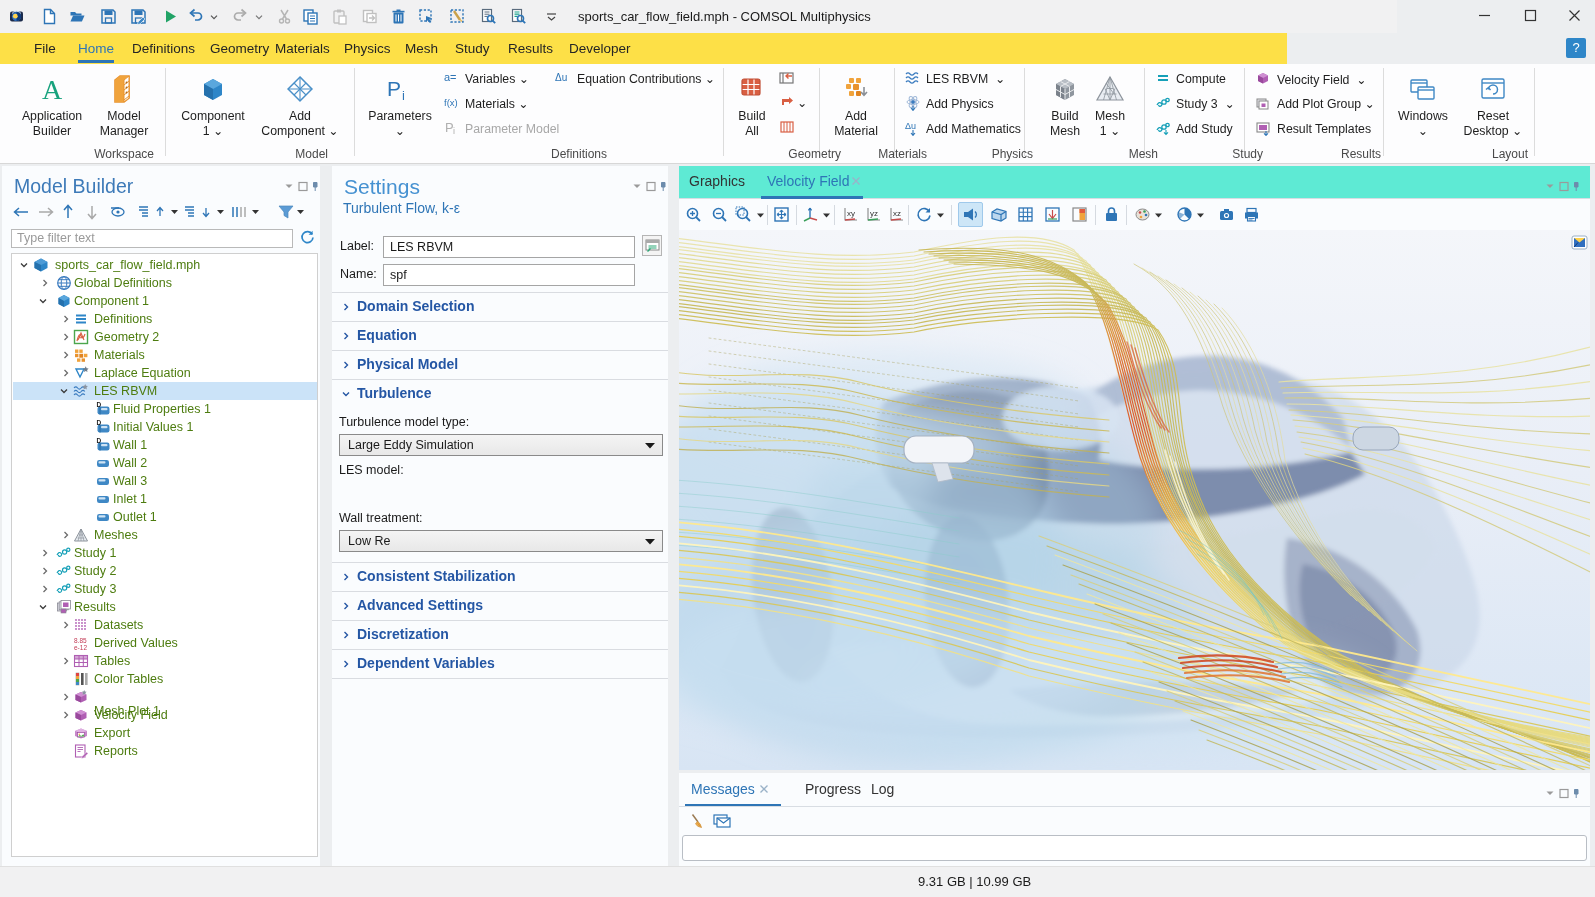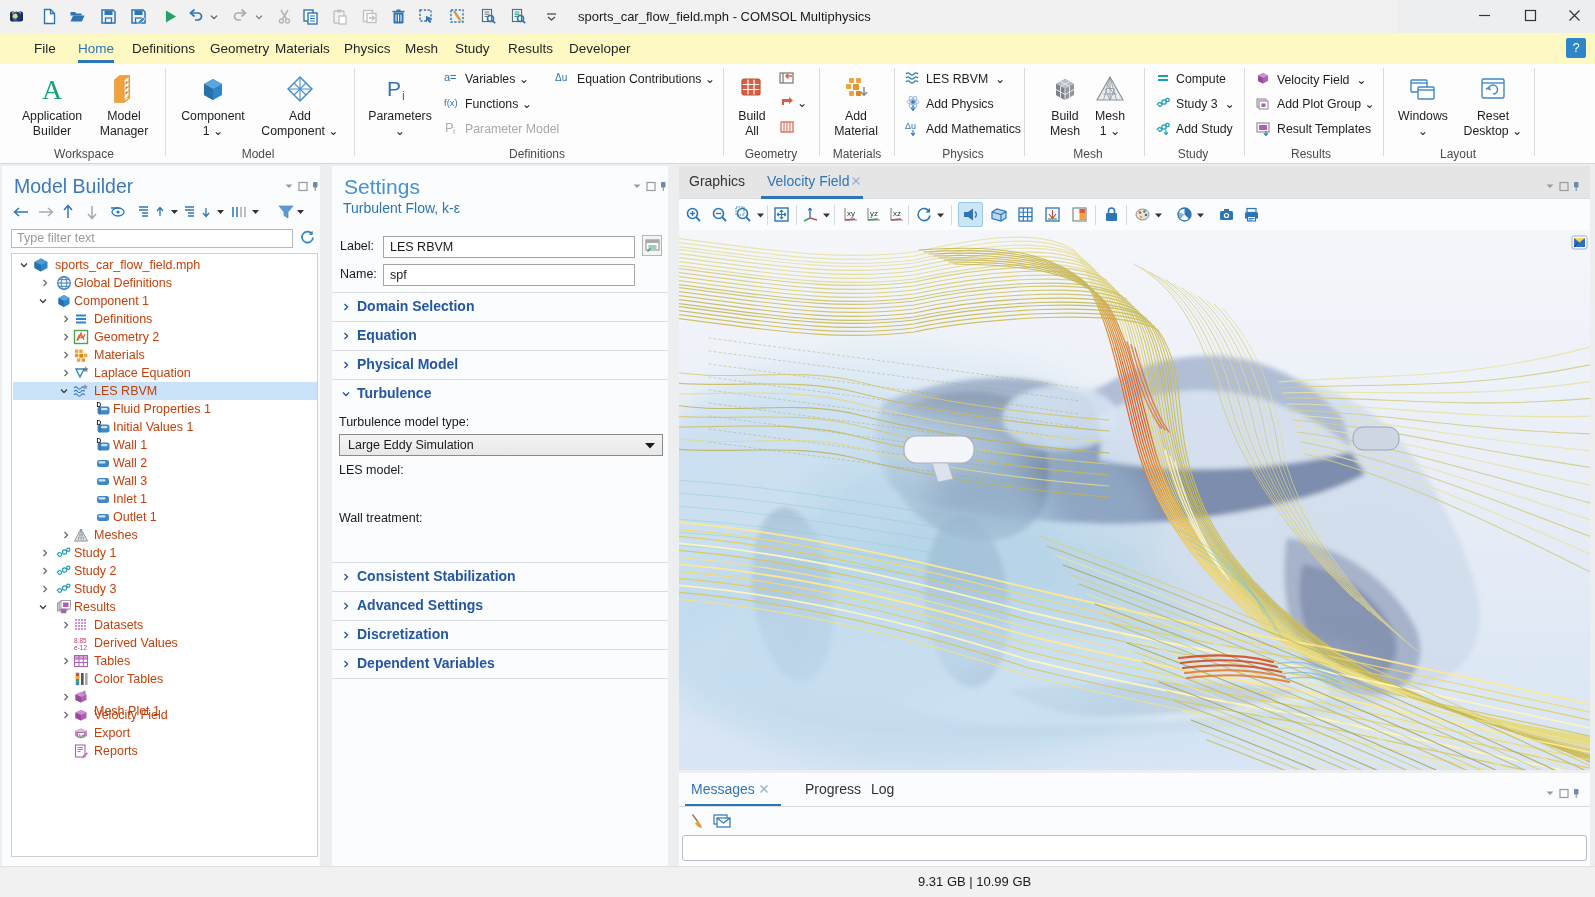--- a/index.html
+++ b/index.html
@@ -1,43 +1,43 @@
 <!DOCTYPE html>
 <html><head><meta charset="utf-8"><title>COMSOL</title><style>
 *{margin:0;padding:0;box-sizing:border-box}
 html,body{width:1595px;height:897px;overflow:hidden;font-family:"Liberation Sans",sans-serif;background:#eceef0}
 .ab{position:absolute}
 .titlebar{position:absolute;left:0;top:0;width:1397px;height:33px;background:#f1f1f2}
 .wtitle{position:absolute;left:578px;top:9px;font-size:13px;color:#1a1a1a}
-.menurow{position:absolute;left:0;top:33px;width:1595px;height:31px;background:#fef9c3}
+.menurow{position:absolute;left:0;top:33px;width:1287px;height:31px;background:#fde047}
 .mi{position:absolute;top:8px;font-size:13.5px;color:#252525}
 .mi.active{color:#2e75b6;border-bottom:3px solid #2e75b6;padding-bottom:4px}
 .helpbtn{position:absolute;left:1566px;top:5px;width:20px;height:20px;background:#2e86c8;color:#fff;text-align:center;line-height:20px;font-size:13px;border-radius:2px}
 .ribbon{position:absolute;left:0;top:64px;width:1595px;height:100px;background:#fdfdfe;border-bottom:1px solid #d7d7d7}
 .rsep{position:absolute;top:4px;width:1px;height:88px;background:#dcdcdc}
-.glab{position:absolute;top:83px;width:140px;text-align:center;font-size:12px;color:#4a4a4a}
+.glab{position:absolute;top:83px;width:140px;text-align:right;font-size:12px;color:#4a4a4a}
 .blab{position:absolute;width:120px;text-align:center;font-size:12.3px;color:#1e1e1e;line-height:15px}
 .slab{position:absolute;font-size:12.3px;color:#1e1e1e;height:16px;line-height:16px}
 .slab.gray{color:#a8a8a8}
 .panel{position:absolute;background:#fafcfe;overflow:hidden}
 .phead{position:absolute;left:12px;top:9px;font-size:19.5px}
 .psub{position:absolute;left:11px;top:34px;font-size:14px;color:#2e75b6}
 .filterbox{position:absolute;left:9px;top:63px;width:282px;height:19px;border:1px solid #b9b9b9;background:#fff;font-size:12.5px;color:#9a9a9a;padding:1px 5px;line-height:15px}
 .treebox{position:absolute;left:9px;top:87px;width:307px;height:604px;border:1px solid #cfcfcf;background:#fff}
 .trow{position:absolute;left:1px;width:304px;height:18px}
 .trow.sel{background:#cbe3f8}
-.tlab{position:absolute;font-size:12.5px;color:#c2410c;height:16px;line-height:16px;white-space:nowrap}
+.tlab{position:absolute;font-size:12.5px;color:#4d7c0f;height:16px;line-height:16px;white-space:nowrap}
 .flab{position:absolute;font-size:12.5px;color:#1a1a1a}
 .tfield{position:absolute;height:22px;border:1px solid #a5a5a5;background:#fff;font-size:12.5px;color:#1a1a1a;padding:3px 6px}
 .fbtn{position:absolute;width:20px;height:21px;border:1px solid #b5b5b5;background:#f4f4f4;padding:2px}
 .sep{position:absolute;left:0;width:336px;height:1px;background:#d9dce1}
 .shead{position:absolute;left:25px;font-size:14px;font-weight:bold;color:#2456a4}
 .dd{position:absolute;height:22px;border:1px solid #8a8a8a;background:linear-gradient(#f4f4f4,#e8e8e8);font-size:12.5px;color:#1a1a1a;padding:3px 8px}
 .ddarrow{position:absolute;right:7px;top:8px}
-.gtabs{position:absolute;left:0;top:0;width:911px;height:33px;background:#e5e5e5;border-bottom:1px solid #d8dde3}
+.gtabs{position:absolute;left:0;top:0;width:911px;height:33px;background:#5eead4;border-bottom:1px solid #d8dde3}
 .gtab{position:absolute;top:7px;font-size:14px;color:#333}
 .gtab.active{color:#2e75b6}
 .underline{position:absolute;top:30px;height:3px;background:#2e75b6}
 .gtb{position:absolute;left:0;top:33px;width:911px;height:31px;background:#fafcfe}
 .gsep{position:absolute;top:6px;width:1px;height:20px;background:#d5dae0}
 .selbtn{position:absolute;left:279px;top:3px;width:25px;height:25px;background:#cde6f7;border:1px solid #9fc9eb;border-radius:2px}
 .gcanvas{position:absolute;left:0;top:64px;width:911px;height:540px}
 .mtab{position:absolute;top:8px;font-size:14px;color:#333}
 .mtab.active{color:#2e75b6}
 .mtabline{position:absolute;left:0;top:33px;width:911px;height:1px;background:#d8dde3}
@@ -225,21 +225,21 @@
     </svg>
     <div class="blab" style="left:340px;top:45px">Parameters</div>
     <div class="blab" style="left:340px;top:60px">⌄</div>
     <svg class="ab" style="left:444px;top:6px" width="16" height="16" viewBox="0 0 16 16">
       <text x="0" y="11" font-family="Liberation Sans" font-size="11" fill="#2e75b6">a=</text>
     </svg>
     <div class="slab" style="left:465px;top:7px">Variables ⌄</div>
     <svg class="ab" style="left:444px;top:31px" width="16" height="16" viewBox="0 0 16 16">
       <text x="0" y="11" font-family="Liberation Sans" font-size="9.5" fill="#2e75b6">f(x)</text>
     </svg>
-    <div class="slab" style="left:465px;top:32px">Functions ⌄</div>
+    <div class="slab" style="left:465px;top:32px">Materials ⌄</div>
     <svg class="ab" style="left:444px;top:56px" width="16" height="16" viewBox="0 0 16 16">
       <text x="1" y="12" font-family="Liberation Sans" font-size="13" fill="#b0b0b0">P</text>
       <text x="9" y="14" font-family="Liberation Sans" font-size="9" fill="#b0b0b0">i</text>
     </svg>
     <div class="slab gray" style="left:465px;top:57px">Parameter Model</div>
     <svg class="ab" style="left:555px;top:6px" width="16" height="16" viewBox="0 0 16 16">
       <text x="0" y="11" font-family="Liberation Sans" font-size="10" fill="#2e75b6">Δu</text>
     </svg>
     <div class="slab" style="left:577px;top:7px">Equation Contributions ⌄</div>
     <svg class="ab" style="left:737px;top:10px" width="30" height="30" viewBox="0 0 30 30">
@@ -683,20 +683,23 @@
     <svg class="ab" style="left:9px;top:223px" width="10" height="10" viewBox="0 0 10 10">
       <path d="M2 3.5 L5 6.5 L8 3.5" fill="none" stroke="#2456a4" stroke-width="1.4"></path>
     </svg>
     <div class="shead" style="top:219px">Turbulence</div>
     <div class="flab" style="left:7px;top:249px">Turbulence model type:</div>
     <div class="dd" style="left:7px;top:268px;width:324px">Large Eddy Simulation<svg class="ddarrow" width="10" height="6" viewBox="0 0 10 6">
         <path d="M0 0 l5 5.6 5-5.6z" fill="#1a1a1a"></path>
       </svg></div>
     <div class="flab" style="left:7px;top:297px">LES model:</div>
     <div class="flab" style="left:7px;top:345px">Wall treatment:</div>
+    <div class="dd" style="left:7px;top:364px;width:324px">Low Re<svg class="ddarrow" width="10" height="6" viewBox="0 0 10 6">
+        <path d="M0 0 l5 5.6 5-5.6z" fill="#1a1a1a"></path>
+      </svg></div>
     <div class="sep" style="top:396px"></div>
     <svg class="ab" style="left:9px;top:406px" width="10" height="10" viewBox="0 0 10 10">
       <path d="M3.5 2 L6.5 5 L3.5 8" fill="none" stroke="#2456a4" stroke-width="1.4"></path>
     </svg>
     <div class="shead" style="top:402px">Consistent Stabilization</div>
     <div class="sep" style="top:425px"></div>
     <svg class="ab" style="left:9px;top:435px" width="10" height="10" viewBox="0 0 10 10">
       <path d="M3.5 2 L6.5 5 L3.5 8" fill="none" stroke="#2456a4" stroke-width="1.4"></path>
     </svg>
     <div class="shead" style="top:431px">Advanced Settings</div>

